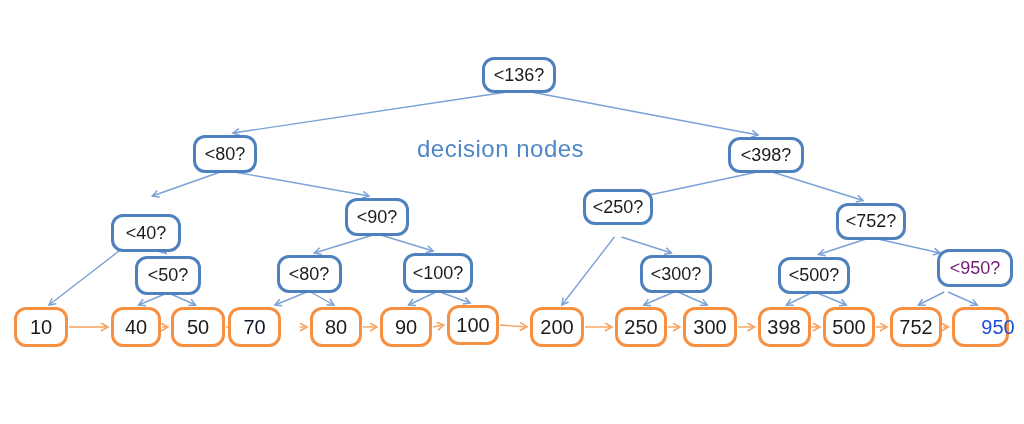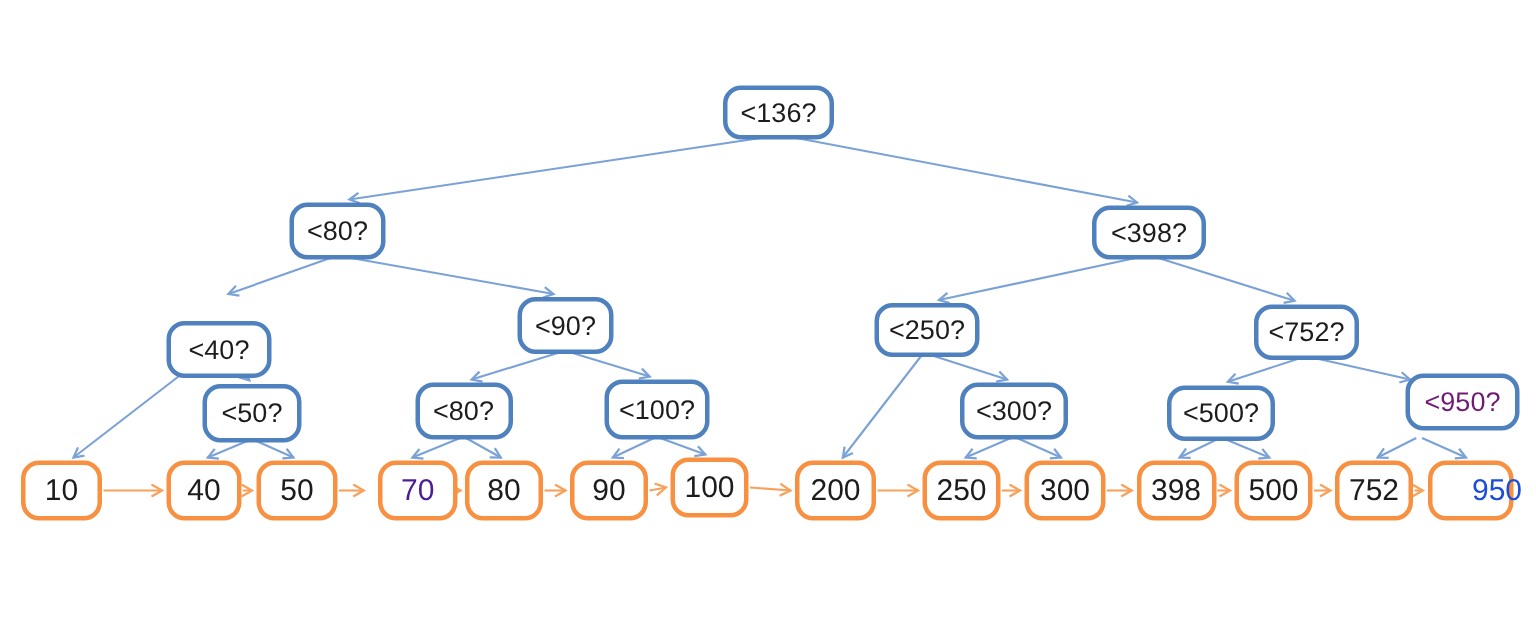--- a/index.html
+++ b/index.html
@@ -55,20 +55,21 @@
     line-height: 29px;
     letter-spacing: 0.3px;
   }
 </style>
 </head>
 <body>
 
 <div class="canvas">
 
 
+  <div class="decision-label" style="color: rgb(79, 134, 198);">decision nodes</div>
 
   <svg class="edges-layer" width="1024" height="424" viewBox="0 0 1024 424">
     <defs>
       <marker id="arrow-blue" markerUnits="userSpaceOnUse" markerWidth="12" markerHeight="12" refX="7.5" refY="4.5" orient="auto">
         <path d="M1,1 L7.5,4.5 L1,8" fill="none" stroke-width="1.5" stroke="#7ba2d6"></path>
       </marker>
       <marker id="arrow-orange" markerUnits="userSpaceOnUse" markerWidth="12" markerHeight="12" refX="8" refY="4.5" orient="auto">
         <path d="M1,0.5 L8,4.5 L1,8.5" fill="none" stroke-width="1.5" stroke="#f8a15b"></path>
       </marker>
     </defs>
@@ -114,32 +115,32 @@
         <line x1="943" y1="327" x2="948.5" y2="327" stroke="#f8a15b" stroke-width="1.4" marker-end="url(#arrow-orange)"></line>
       </g>
   </svg>
 
   <div id="nodes-layer">
       <div class="node decision-node" style="left: 482px; top: 57px; width: 74px; height: 36px; border-color: rgb(78, 129, 189); color: rgb(28, 28, 28);">&lt;136?</div>
       <div class="node decision-node" style="left: 193px; top: 135px; width: 64px; height: 38px; border-color: rgb(78, 129, 189); color: rgb(28, 28, 28);">&lt;80?</div>
       <div class="node decision-node" style="left: 728px; top: 137px; width: 76px; height: 36px; border-color: rgb(78, 129, 189); color: rgb(28, 28, 28);">&lt;398?</div>
       <div class="node decision-node" style="left: 111px; top: 198px; width: 70px; height: 38px; border-color: rgb(78, 129, 189); color: rgb(28, 28, 28); margin-top: 16px;">&lt;40?</div>
       <div class="node decision-node" style="left: 345px; top: 198px; width: 64px; height: 38px; border-color: rgb(78, 129, 189); color: rgb(28, 28, 28);">&lt;90?</div>
-      <div class="node decision-node" style="left: 583px; top: 202px; width: 70px; height: 36px; border-color: rgb(78, 129, 189); color: rgb(28, 28, 28);">&lt;250?</div>
+      <div class="node decision-node" style="left: 583px; top: 189px; width: 70px; height: 36px; border-color: rgb(78, 129, 189); color: rgb(28, 28, 28);">&lt;250?</div>
       <div class="node decision-node" style="left: 836px; top: 202.5px; width: 70px; height: 37px; border-color: rgb(78, 129, 189); color: rgb(28, 28, 28);">&lt;752?</div>
       <div class="node decision-node" style="left: 135px; top: 255.5px; width: 66px; height: 39px; border-color: rgb(78, 129, 189); color: rgb(28, 28, 28);">&lt;50?</div>
       <div class="node decision-node" style="left: 276.5px; top: 255px; width: 65px; height: 38px; border-color: rgb(78, 129, 189); color: rgb(28, 28, 28);">&lt;80?</div>
       <div class="node decision-node" style="left: 403px; top: 253px; width: 70px; height: 40px; border-color: rgb(78, 129, 189); color: rgb(28, 28, 28);">&lt;100?</div>
       <div class="node decision-node" style="left: 640px; top: 255px; width: 72px; height: 38px; border-color: rgb(78, 129, 189); color: rgb(28, 28, 28);">&lt;300?</div>
       <div class="node decision-node" style="left: 778px; top: 256.5px; width: 72px; height: 37px; border-color: rgb(78, 129, 189); color: rgb(28, 28, 28);">&lt;500?</div>
       <div class="node decision-node" style="left: 908px; top: 249px; width: 76px; height: 38px; border-color: rgb(78, 129, 189); color: #701a75; margin-left: 29px;">&lt;950?</div>
       <div class="node leaf-node" style="left: 14px; top: 307px; width: 54px; height: 40px; border-color: rgb(247, 145, 65); color: rgb(28, 28, 28);">10</div>
       <div class="node leaf-node" style="left: 111px; top: 307px; width: 50px; height: 40px; border-color: rgb(247, 145, 65); color: rgb(28, 28, 28);">40</div>
       <div class="node leaf-node" style="left: 171px; top: 307px; width: 54px; height: 40px; border-color: rgb(247, 145, 65); color: rgb(28, 28, 28);">50</div>
-      <div class="node leaf-node" style="left: 252px; top: 307px; width: 53px; height: 40px; border-color: rgb(247, 145, 65); color: #4c1d95;">70</div>
+      <div class="node leaf-node" style="left: 228px; top: 307px; width: 53px; height: 40px; border-color: rgb(247, 145, 65); color: #0f172a;">70</div>
       <div class="node leaf-node" style="left: 310px; top: 307px; width: 52px; height: 40px; border-color: rgb(247, 145, 65); color: rgb(28, 28, 28);">80</div>
       <div class="node leaf-node" style="left: 380px; top: 307px; width: 52px; height: 40px; border-color: rgb(247, 145, 65); color: rgb(28, 28, 28);">90</div>
       <div class="node leaf-node" style="left: 447px; top: 305px; width: 52px; height: 40px; border-color: rgb(247, 145, 65); color: rgb(28, 28, 28);">100</div>
       <div class="node leaf-node" style="left: 530px; top: 307px; width: 54px; height: 40px; border-color: rgb(247, 145, 65); color: rgb(28, 28, 28);">200</div>
       <div class="node leaf-node" style="left: 615px; top: 307px; width: 52px; height: 40px; border-color: rgb(247, 145, 65); color: rgb(28, 28, 28);">250</div>
       <div class="node leaf-node" style="left: 683px; top: 307px; width: 54px; height: 40px; border-color: rgb(247, 145, 65); color: rgb(28, 28, 28);">300</div>
       <div class="node leaf-node" style="left: 757.5px; top: 307px; width: 53px; height: 40px; border-color: rgb(247, 145, 65); color: rgb(28, 28, 28);">398</div>
       <div class="node leaf-node" style="left: 823px; top: 307px; width: 52px; height: 40px; border-color: rgb(247, 145, 65); color: rgb(28, 28, 28);">500</div>
       <div class="node leaf-node" style="left: 890px; top: 307px; width: 52px; height: 40px; border-color: rgb(247, 145, 65); color: rgb(28, 28, 28);">752</div>
       <div class="node leaf-node" style="left: 951.5px; top: 307px; width: 57px; height: 40px; border-color: rgb(247, 145, 65); color: #1d4ed8; padding-left: 36px;">950</div>

